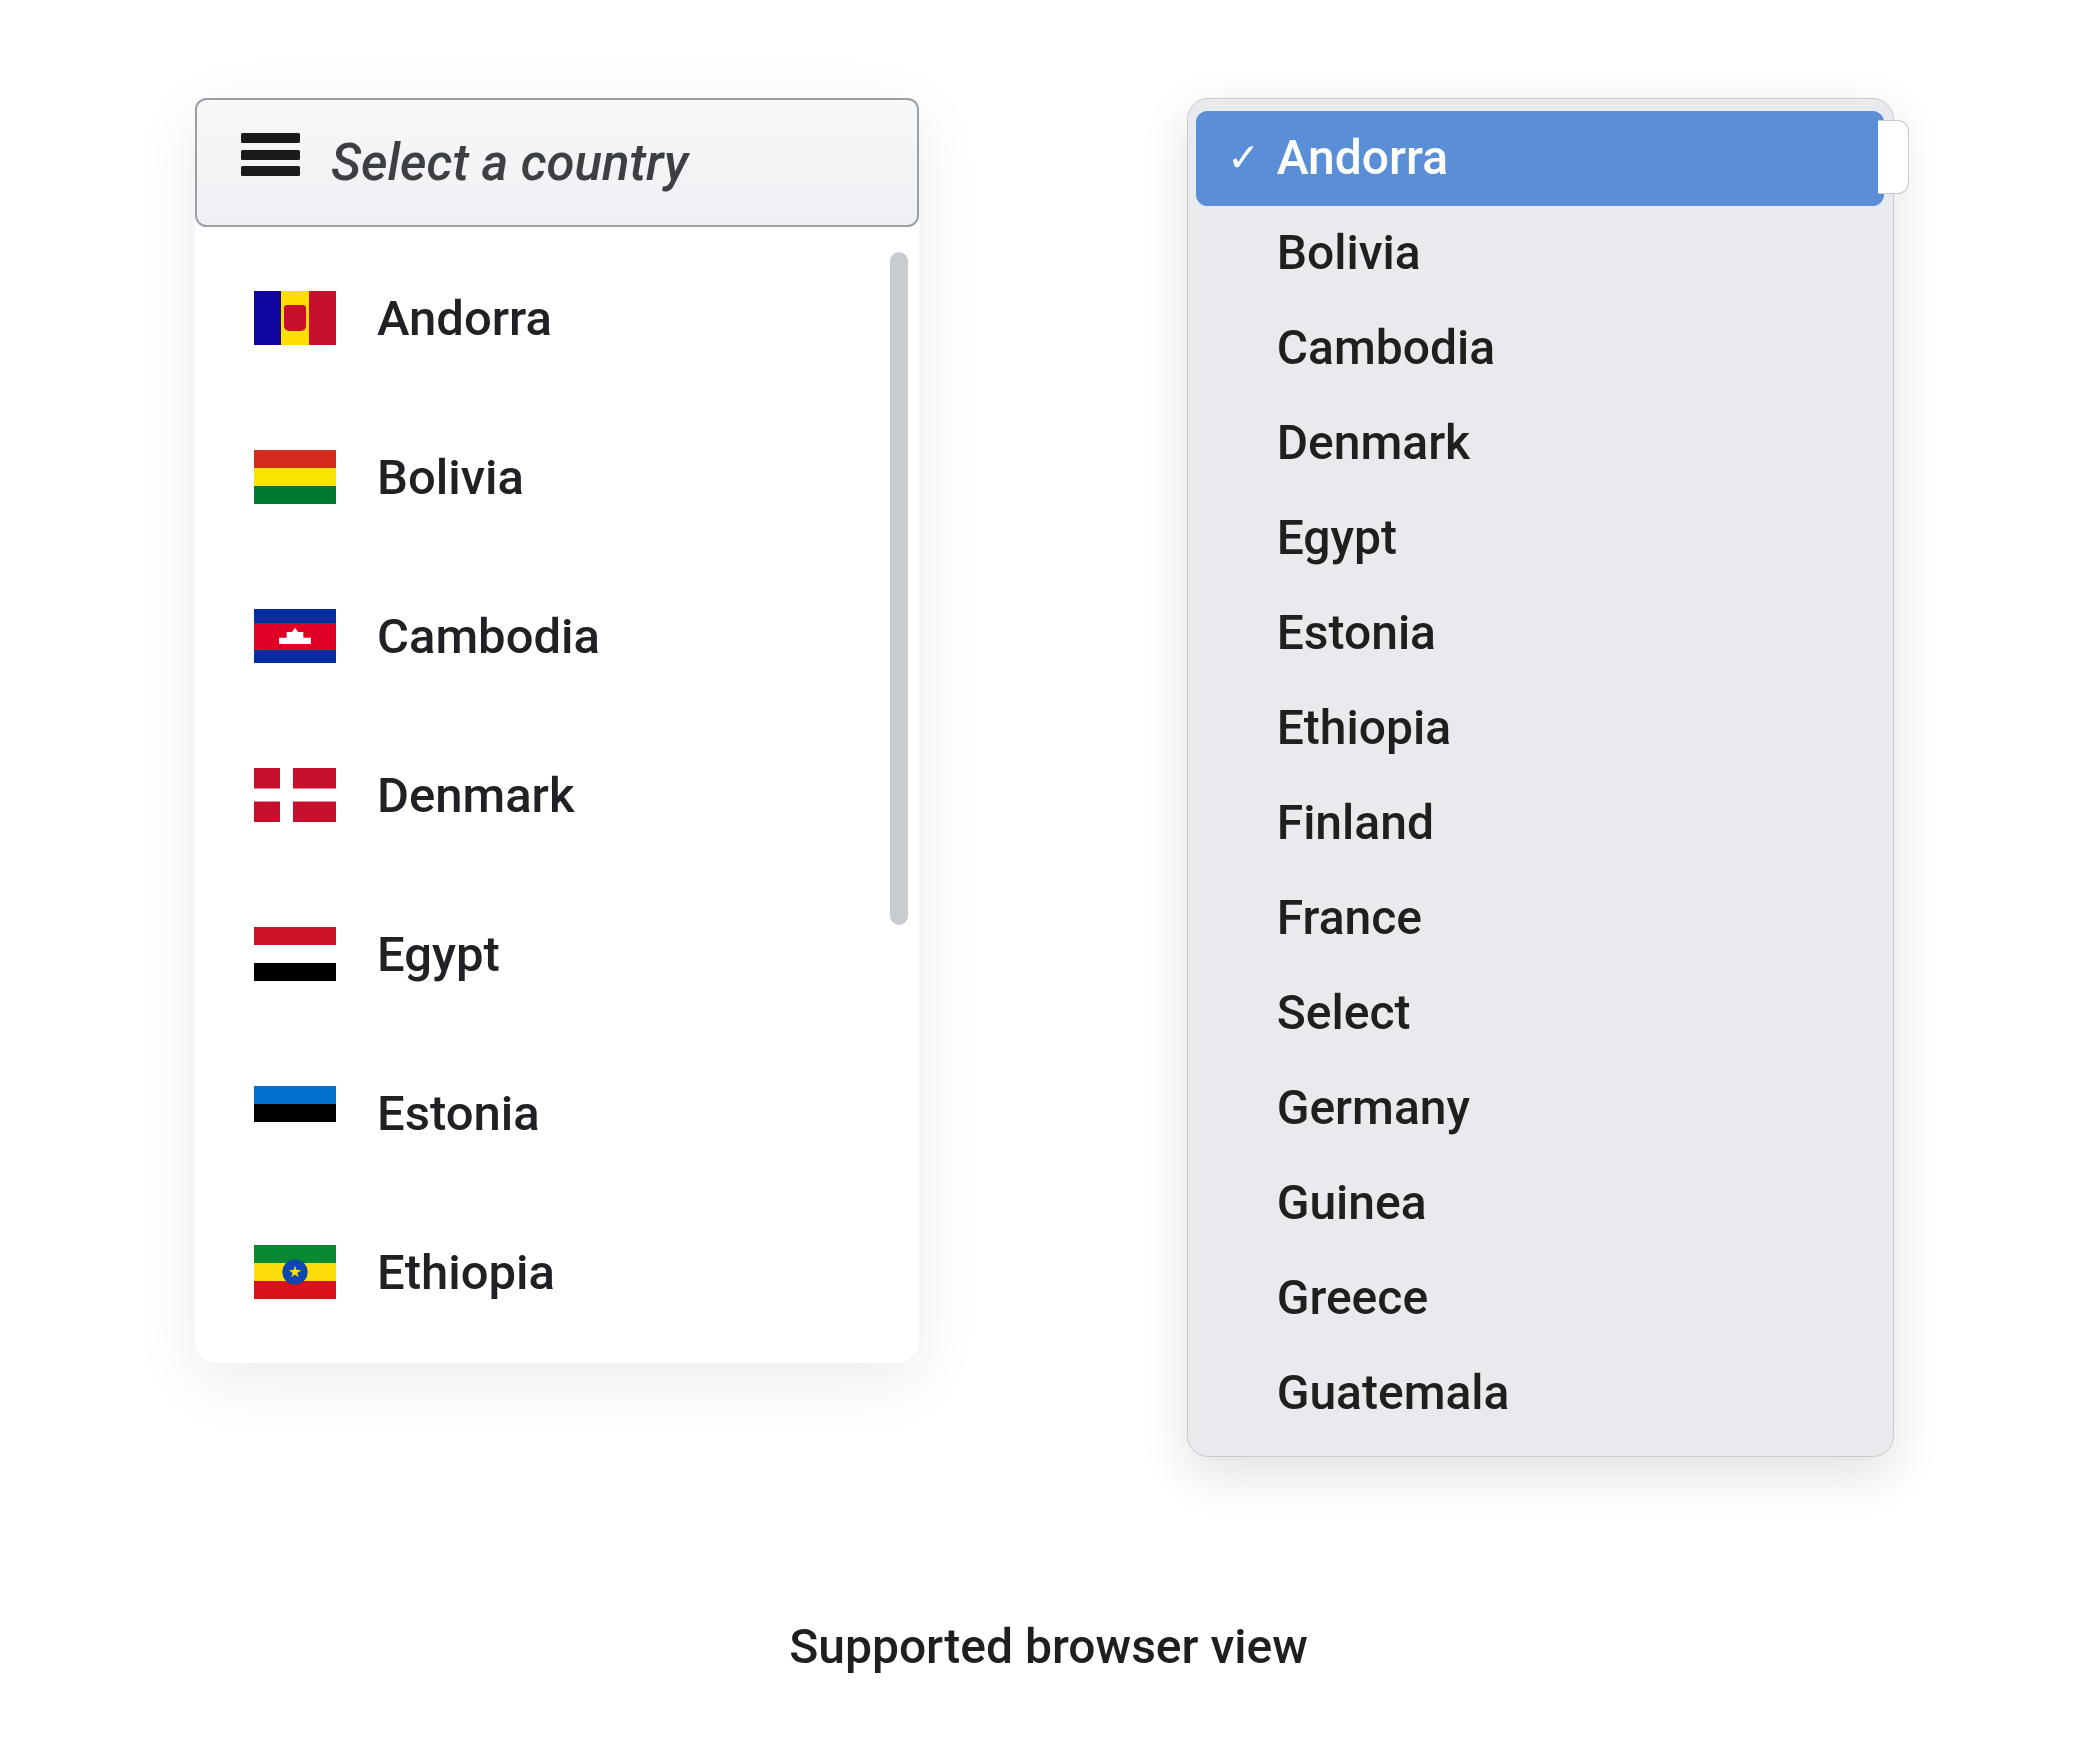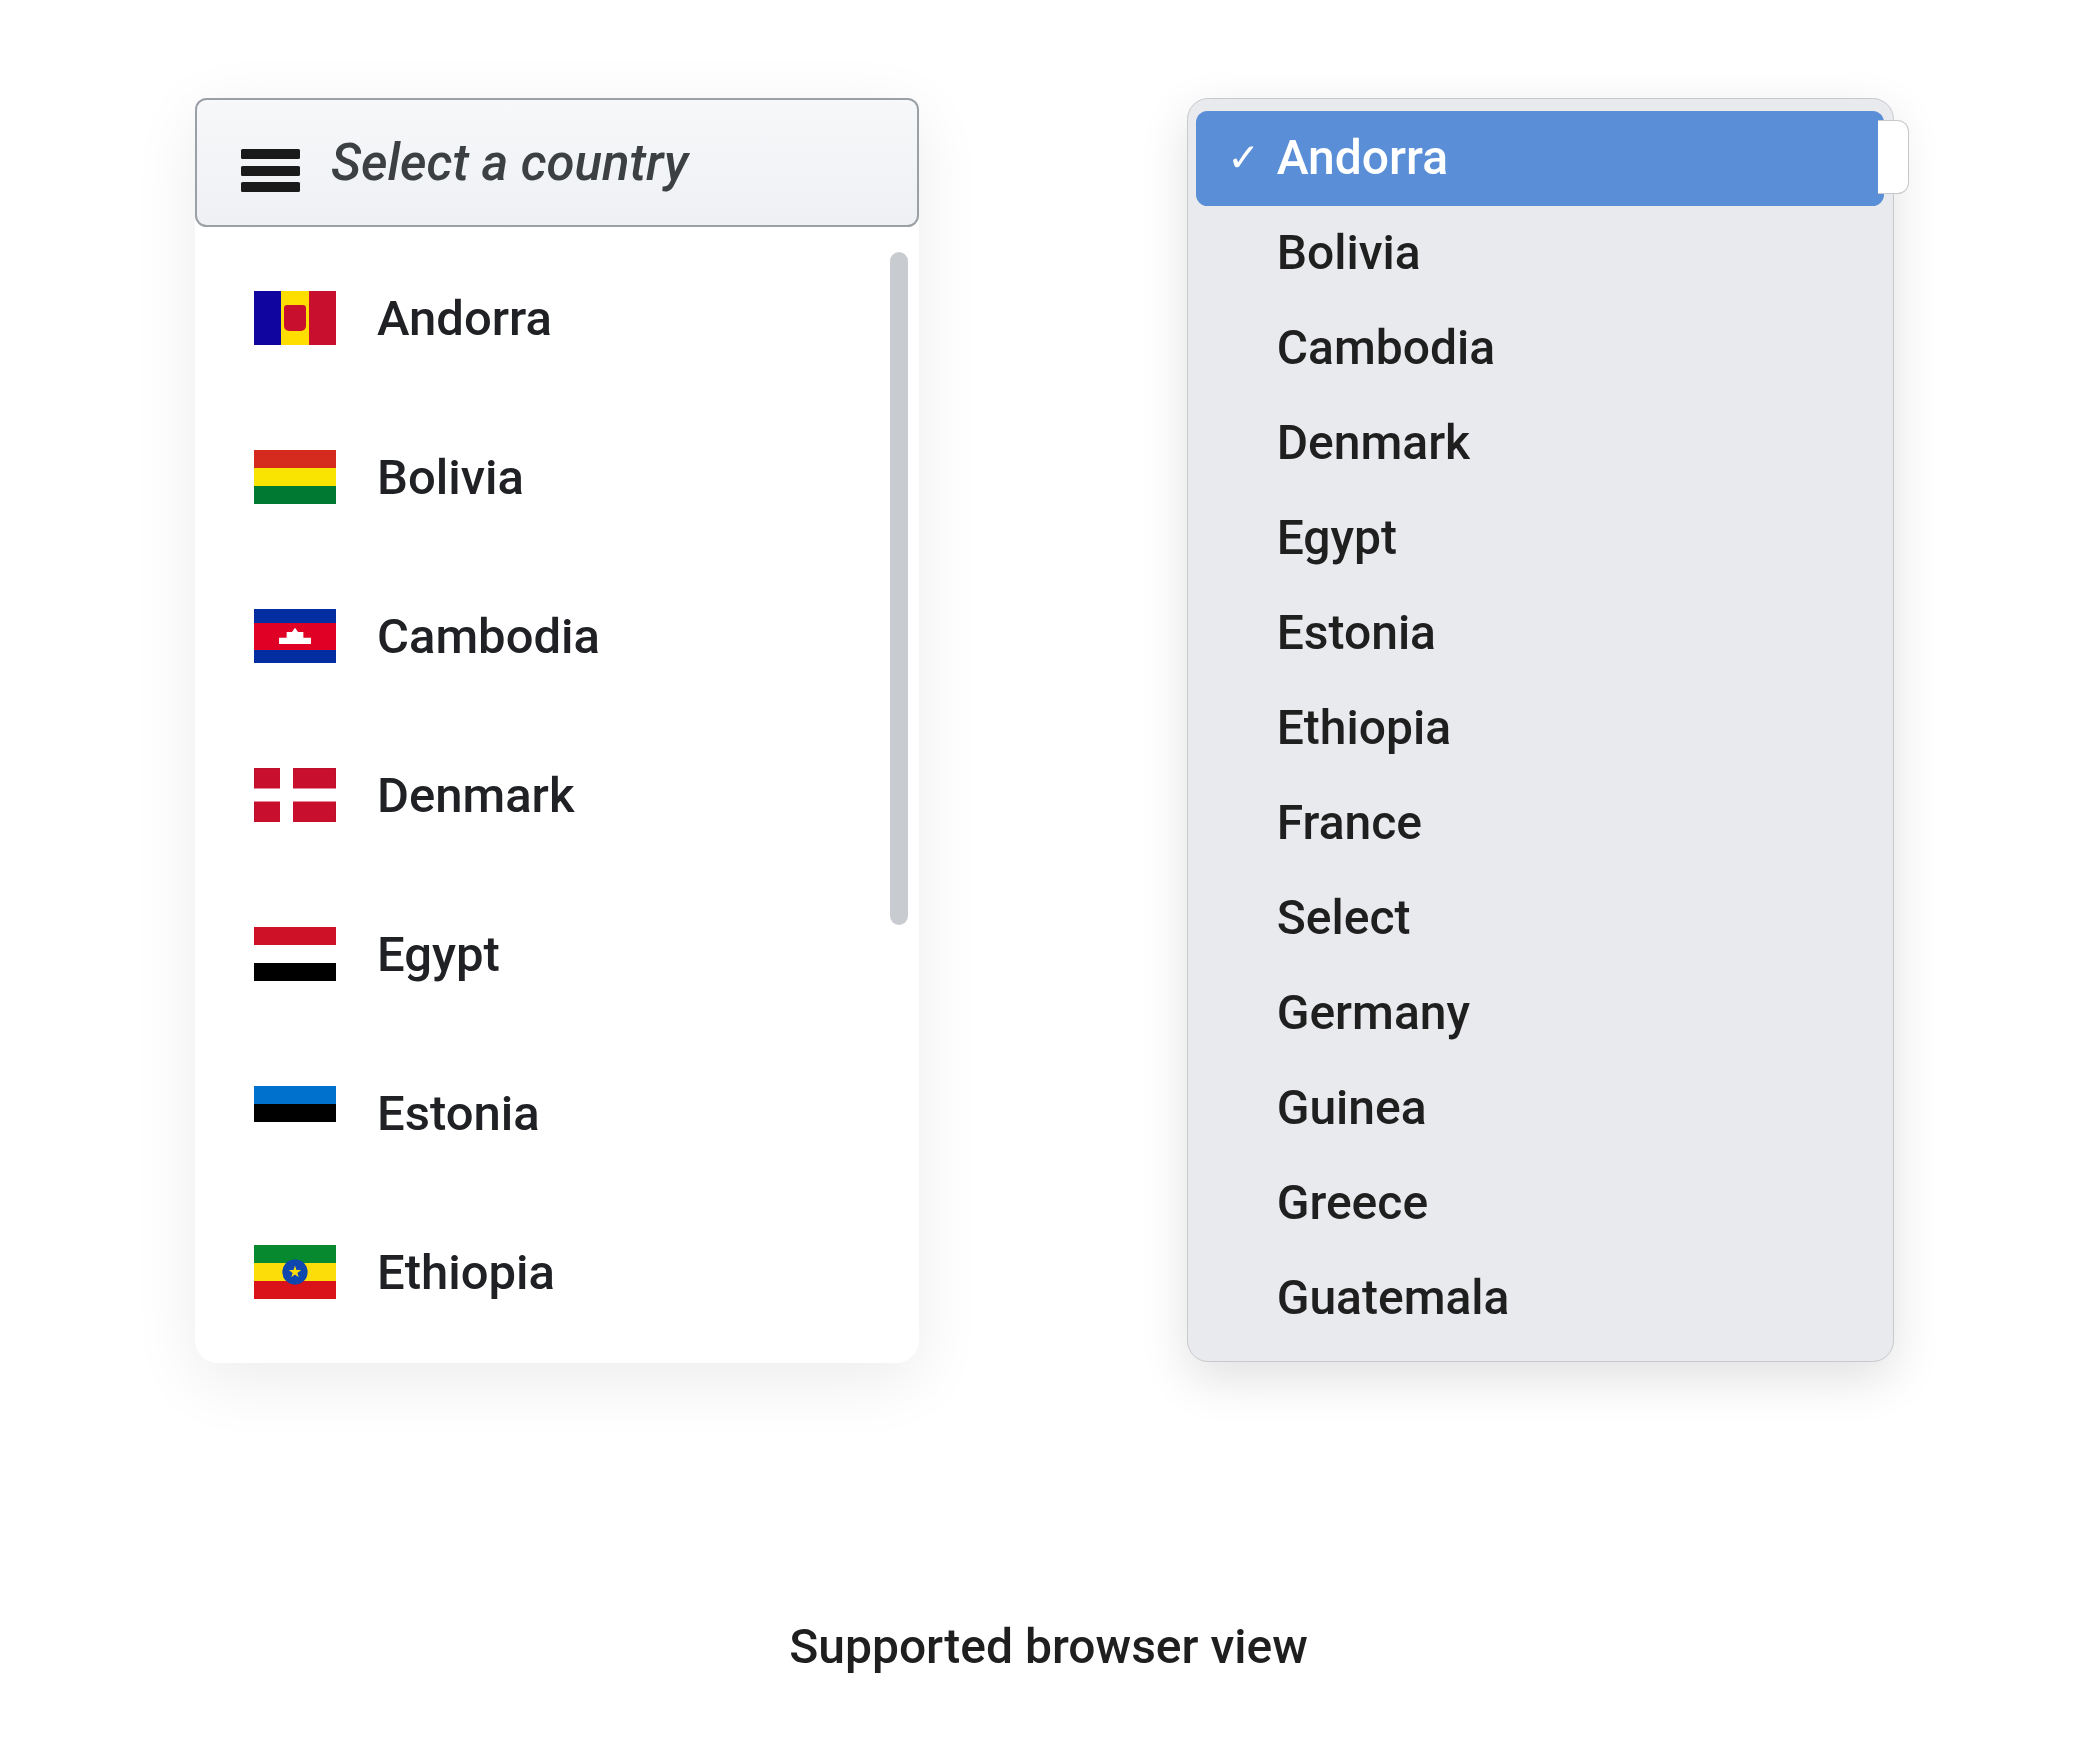--- a/index.html
+++ b/index.html
@@ -35,21 +35,21 @@
     width: 100%;
     max-width: 724px;
     position: relative;
     border-radius: 23px;
     box-shadow: 0 16.4px 66px rgba(0,0,0,0.08);
     background: #fff;
     overflow: visible;
   }
   .select-button {
     display: flex;
-    align-items: flex-end;
+    align-items: flex-start;
     gap: 31px;
     padding: 33px 44px;
     border: 2.5px solid #9aa0a6;
     border-radius: 11.5px;
     background: linear-gradient(#f7f8fa, #eef0f3);
     cursor: pointer;
     font-size: 51px;
     font-style: italic;
     font-weight: 500;
     color: #3c4043;
@@ -328,20 +328,24 @@
           <div class="native-option">
             <span class="check">✓</span>
             <span class="label">Estonia</span>
           </div>
           <div class="native-option">
             <span class="check">✓</span>
             <span class="label">Ethiopia</span>
           </div>
           <div class="native-option">
             <span class="check">✓</span>
+            <span class="label">Finland</span>
+          </div>
+          <div class="native-option">
+            <span class="check">✓</span>
             <span class="label">France</span>
           </div>
           <div class="native-option">
             <span class="check">✓</span>
             <span class="label">Select</span>
           </div>
           <div class="native-option">
             <span class="check">✓</span>
             <span class="label">Germany</span>
           </div>

